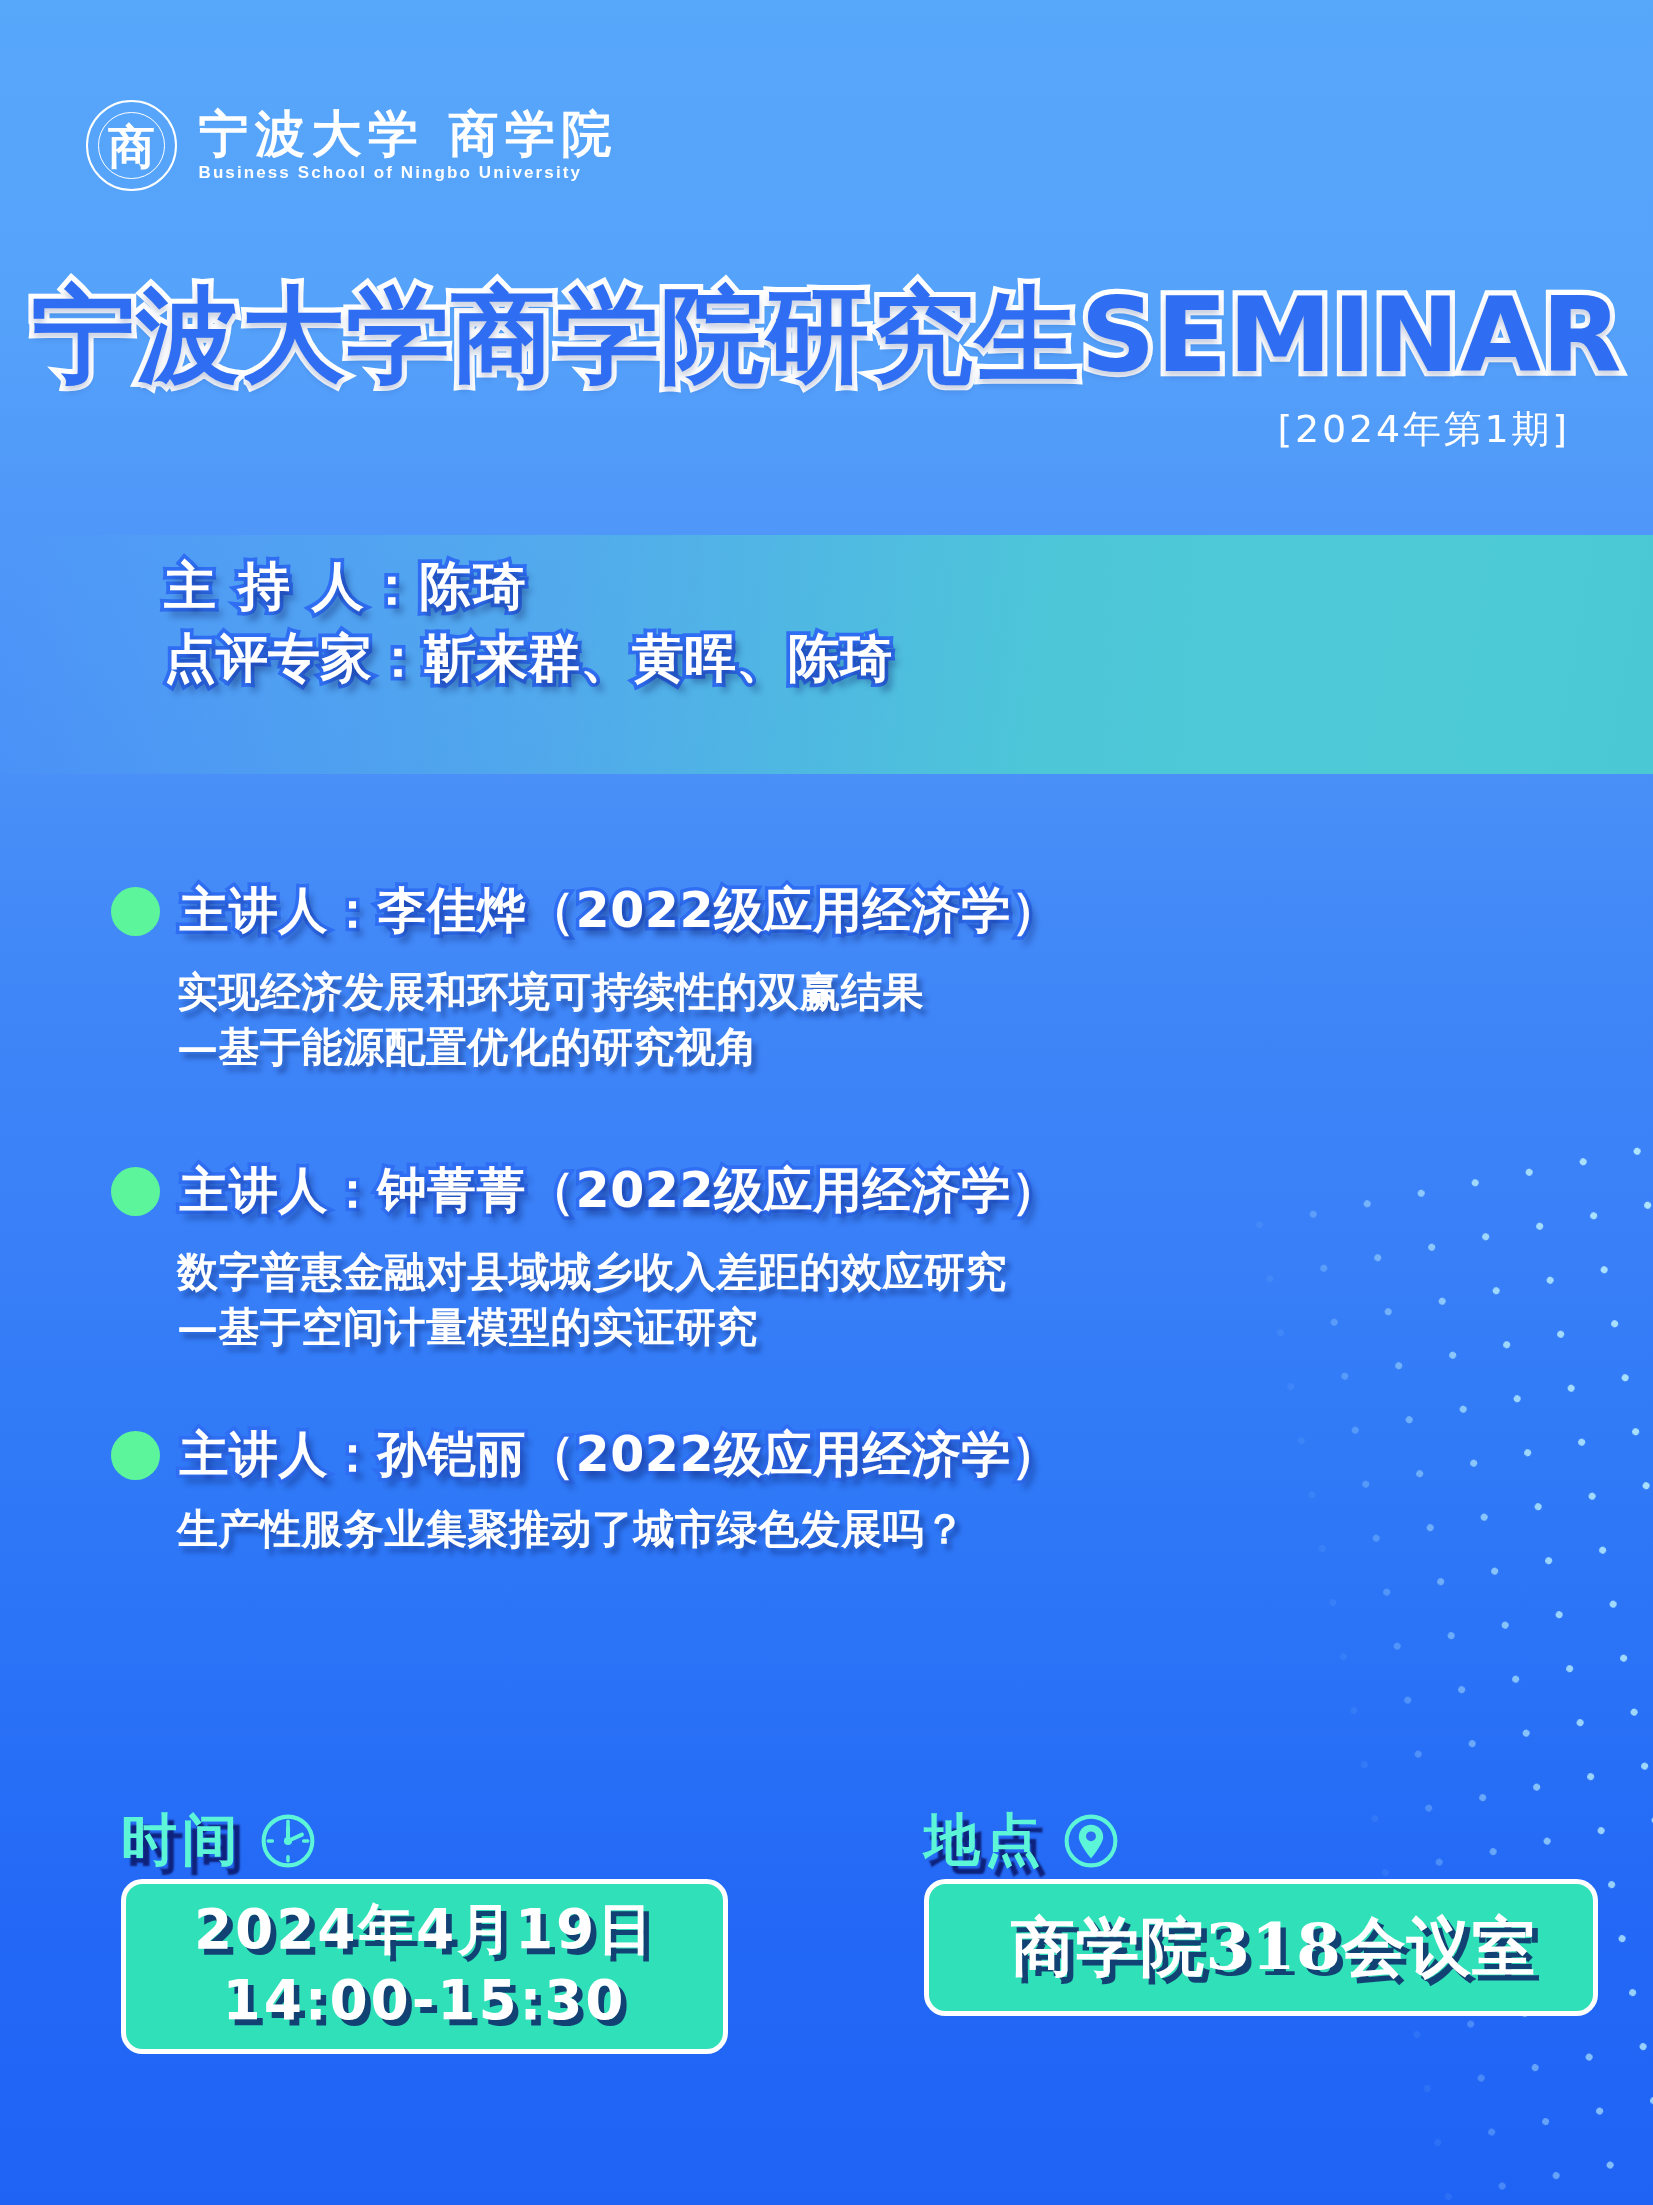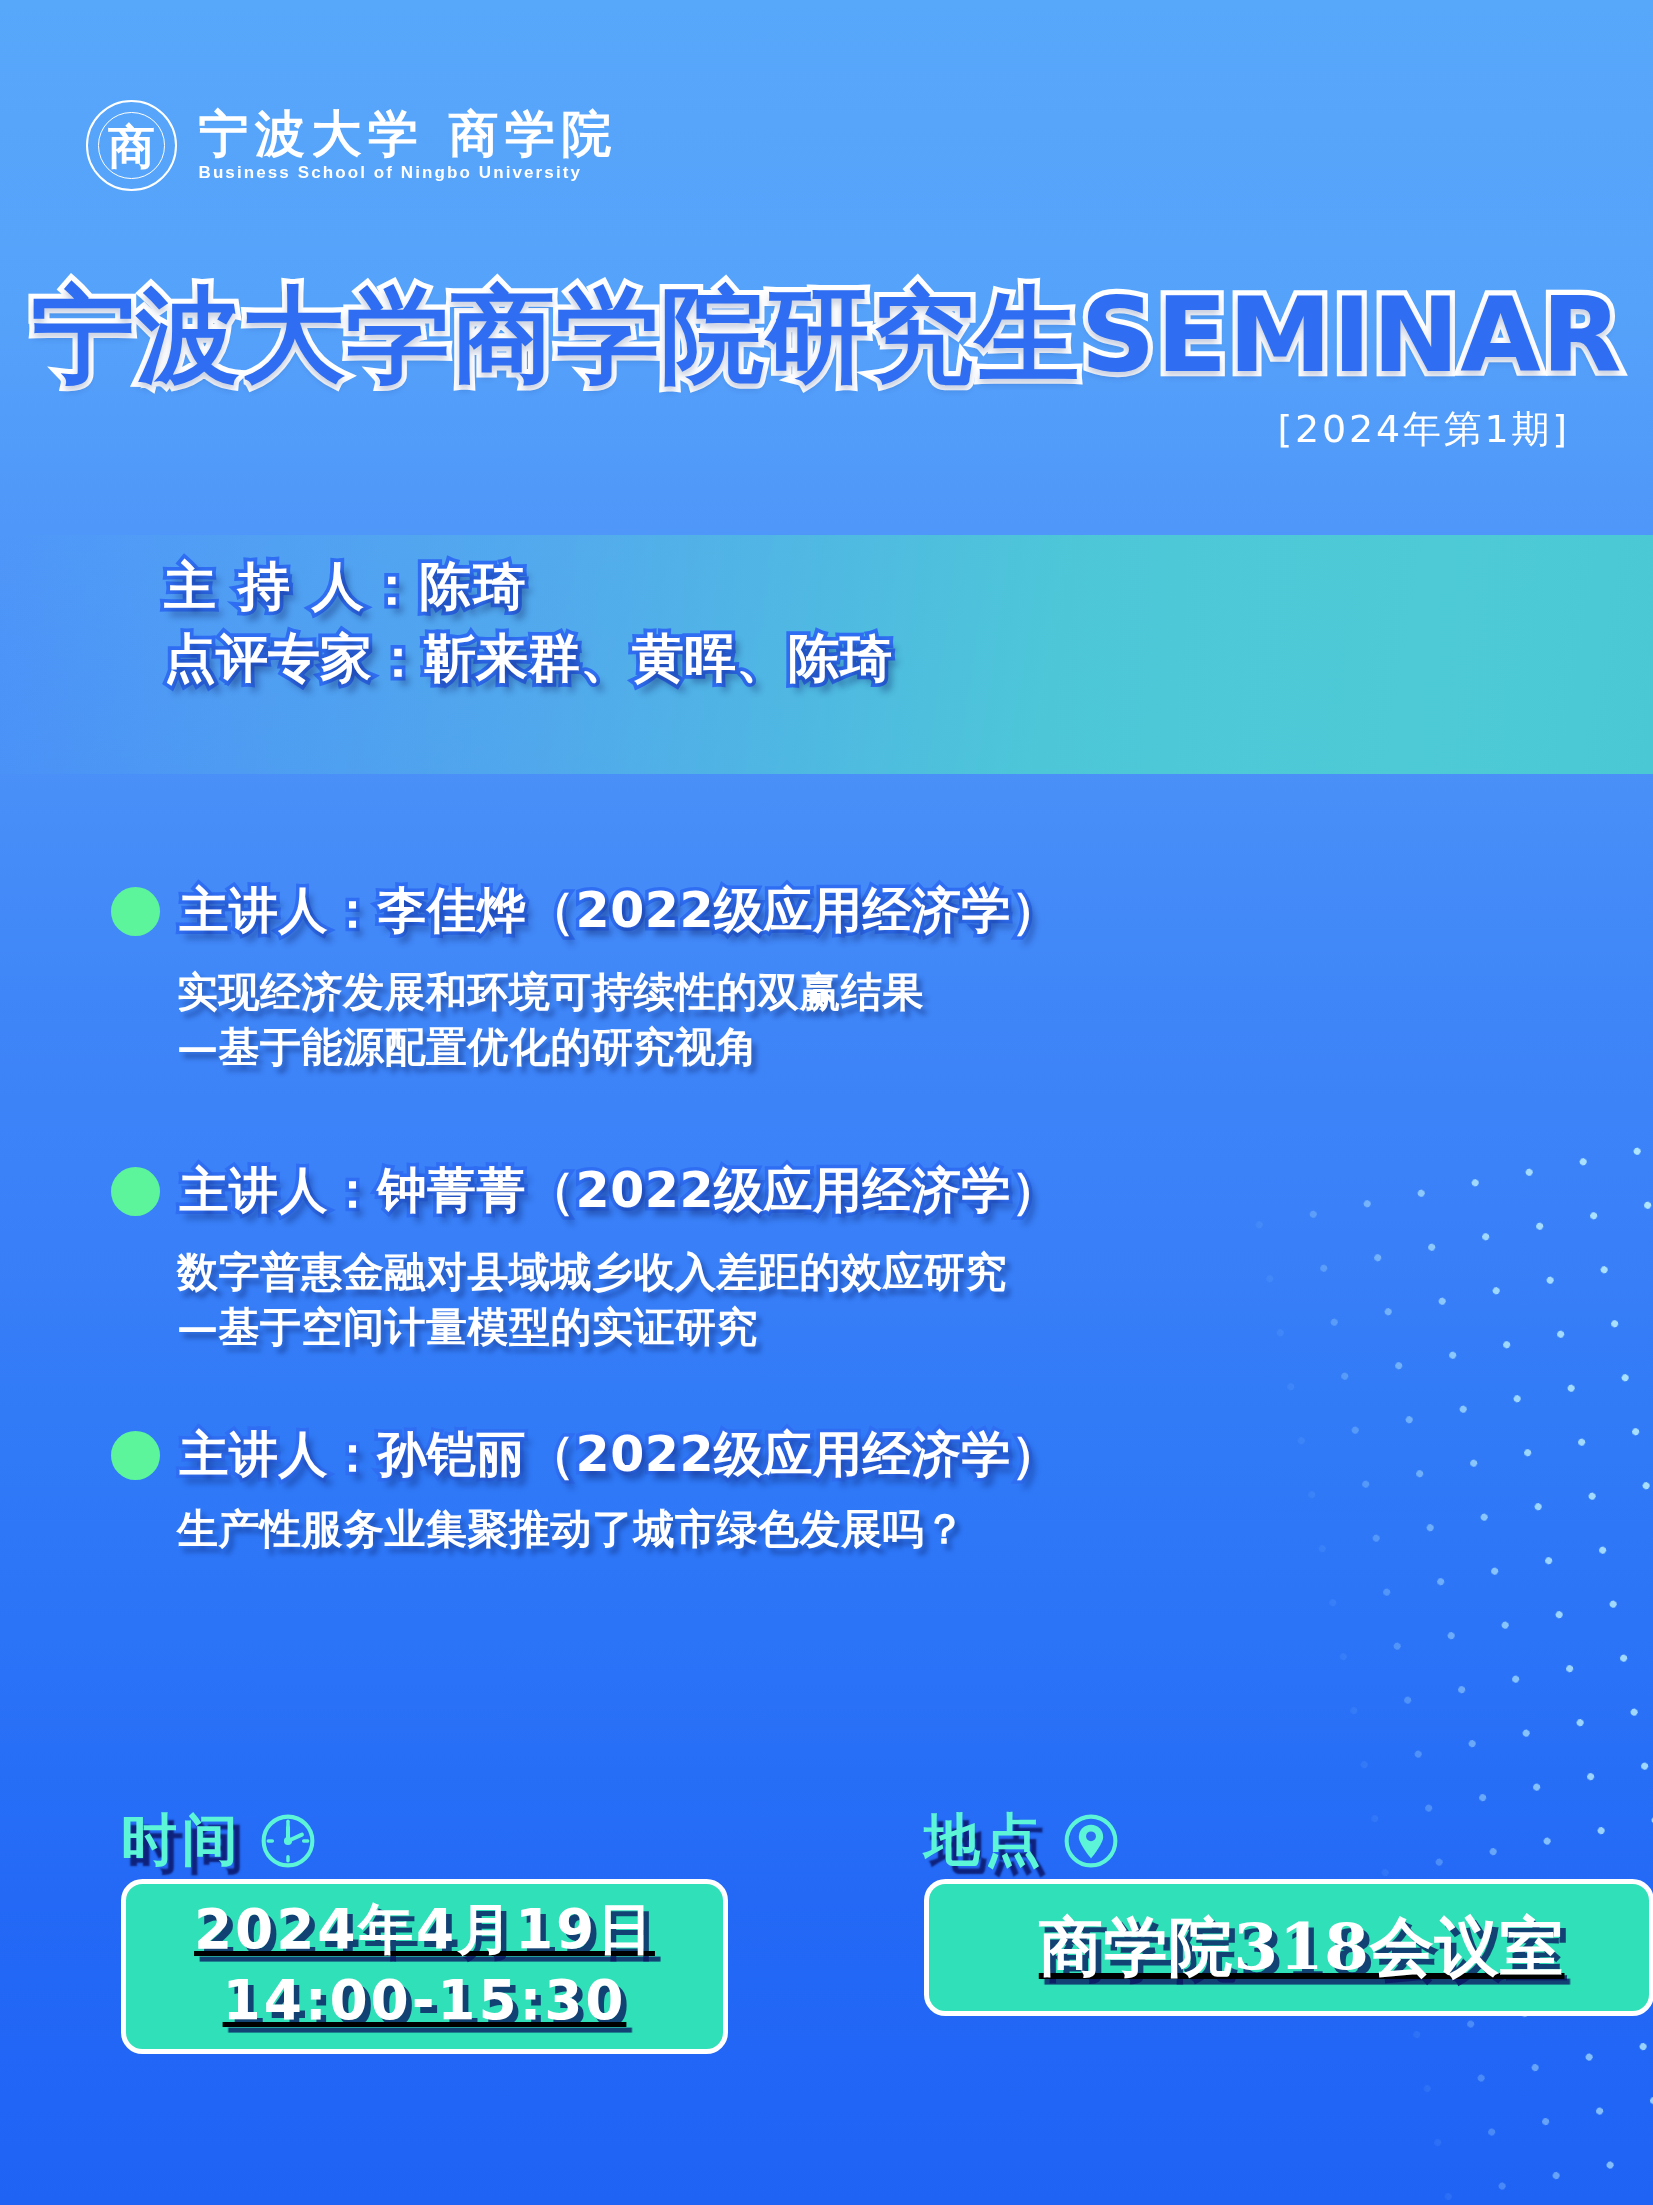--- a/index.html
+++ b/index.html
@@ -167,24 +167,23 @@
   .icon-circ{
     width:58px; height:58px; flex:0 0 auto;
   }
 
   .info-box{
     border:5.1px solid #ffffff;
     border-radius:21.5px;
     background:#2fe0b8;
     padding:10.3px 18.7px 14px 18.7px;
     text-align:center;
-    text-decoration:underline;
   }
   .info-box.time-box{ width:607px; }
-  .info-box.place-box{ width:730px; padding-top:22.4px; padding-bottom:23px;padding-left:44px; }
+  .info-box.place-box{ width:674px; padding-top:22.4px; padding-bottom:23px;padding-left:44px; }
   .info-text{
     font-size:55px; line-height:1.28; color:#ffffff; font-weight:700;
     font-family:"DejaVu Sans","Liberation Sans",sans-serif;
     letter-spacing:2.8px;
     text-shadow:5.6px 5.6px 0 rgba(10,22,96,.78);
     white-space:nowrap;
   }
   .info-text.place{
     font-size:64px; letter-spacing:0.9px;
     font-family:"DejaVu Serif","Liberation Serif",serif;

